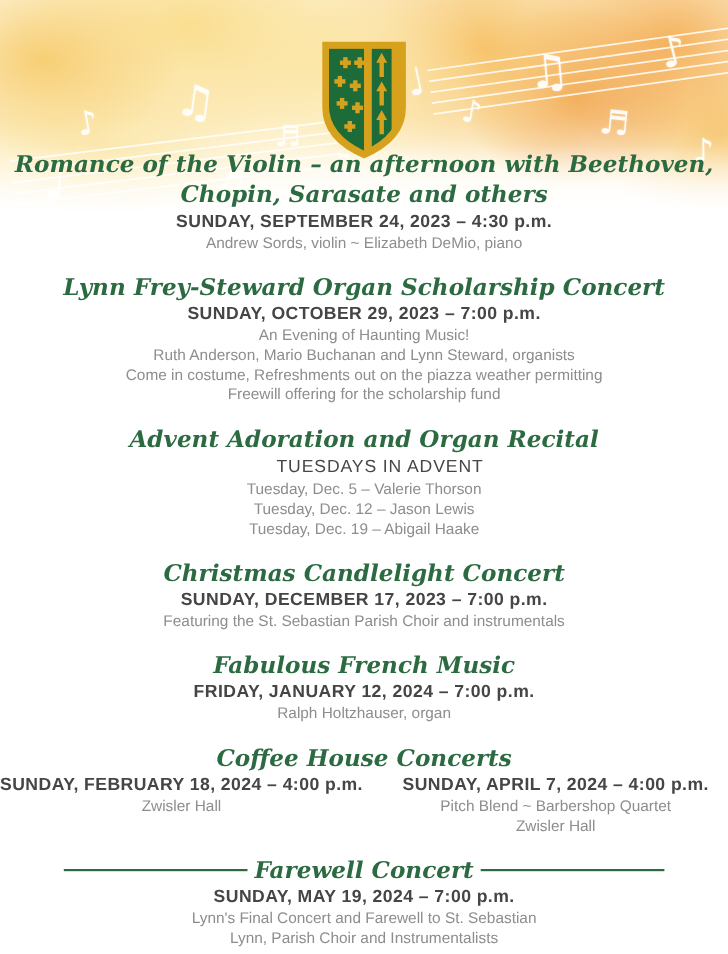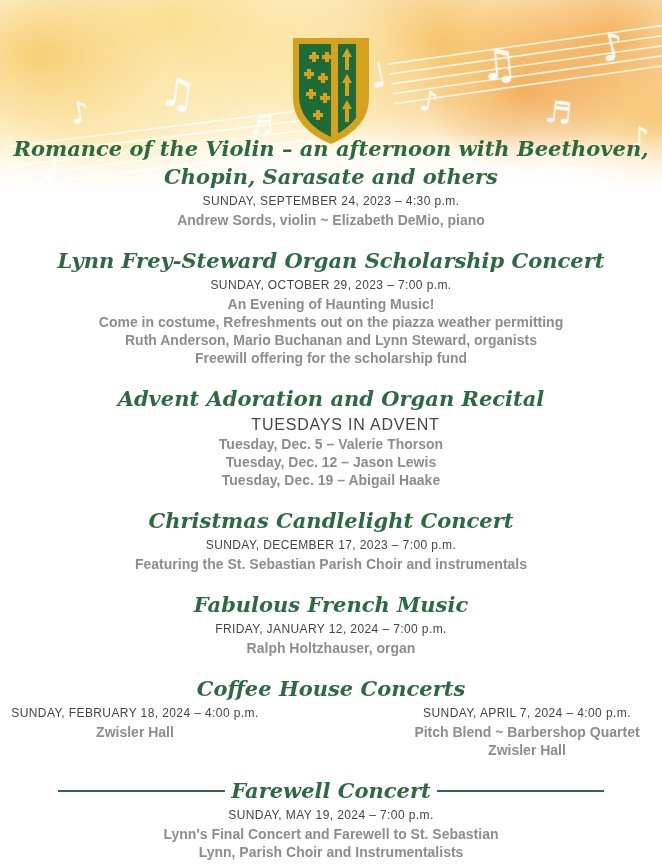--- a/index.html
+++ b/index.html
@@ -57,38 +57,37 @@
   }
   .section { margin-bottom: 19px; }
   .title {
     font-family: "DejaVu Serif", serif;
     font-style: italic; font-weight: bold;
     color: var(--green);
     font-size: 21px; line-height: 25px;
     margin-bottom: 3px;
   }
   .line-date {
-    font-size: 12px; line-height: 19px;
+    font-size: 16px; line-height: 19px;
     color: var(--date-gray);
     letter-spacing: .4px;
-    font-weight: 400;
+    font-weight: 700;
   }
   .line-caps {
     font-size: 16px; line-height: 21px;
     color: #474747;
     letter-spacing: .8px;
     padding-left: 29px;
   }
   .line-body {
     font-size: 14px; line-height: 18px;
     color: var(--body-gray);
-    font-weight: bold;
   }
   .cols {
-    display: flex; justify-content: space-between;
+    display: flex; justify-content: flex-start;
     gap: 36px; margin-top: 2px;
   }
   .col { min-width: 270px; }
   .title-row {
     display: flex; align-items: center; justify-content: center;
     gap: 6px; padding: 0 58px;
     margin-bottom: 3px;
   }
   .title-row .title { margin-bottom: 0; white-space: nowrap; }
   .rule {
@@ -190,22 +189,22 @@
     <div class="section">
       <div class="title">Romance of the Violin – an afternoon with Beethoven,</div>
       <div class="title">Chopin, Sarasate and others</div>
       <div class="line-date">SUNDAY, SEPTEMBER 24, 2023 – 4:30 p.m.</div>
       <div class="line-body">Andrew Sords, violin ~ Elizabeth DeMio, piano</div>
     </div>
     <div class="section">
       <div class="title">Lynn Frey-Steward Organ Scholarship Concert</div>
       <div class="line-date">SUNDAY, OCTOBER 29, 2023 – 7:00 p.m.</div>
       <div class="line-body">An Evening of Haunting Music!</div>
+      <div class="line-body">Ruth Anderson, Mario Buchanan and Lynn Steward, organists</div>
       <div class="line-body">Come in costume, Refreshments out on the piazza weather permitting</div>
-      <div class="line-body">Ruth Anderson, Mario Buchanan and Lynn Steward, organists</div>
       <div class="line-body">Freewill offering for the scholarship fund</div>
     </div>
     <div class="section">
       <div class="title">Advent Adoration and Organ Recital</div>
       <div class="line-caps">TUESDAYS IN ADVENT</div>
       <div class="line-body">Tuesday, Dec. 5 – Valerie Thorson</div>
       <div class="line-body">Tuesday, Dec. 12 – Jason Lewis</div>
       <div class="line-body">Tuesday, Dec. 19 – Abigail Haake</div>
     </div>
     <div class="section">

